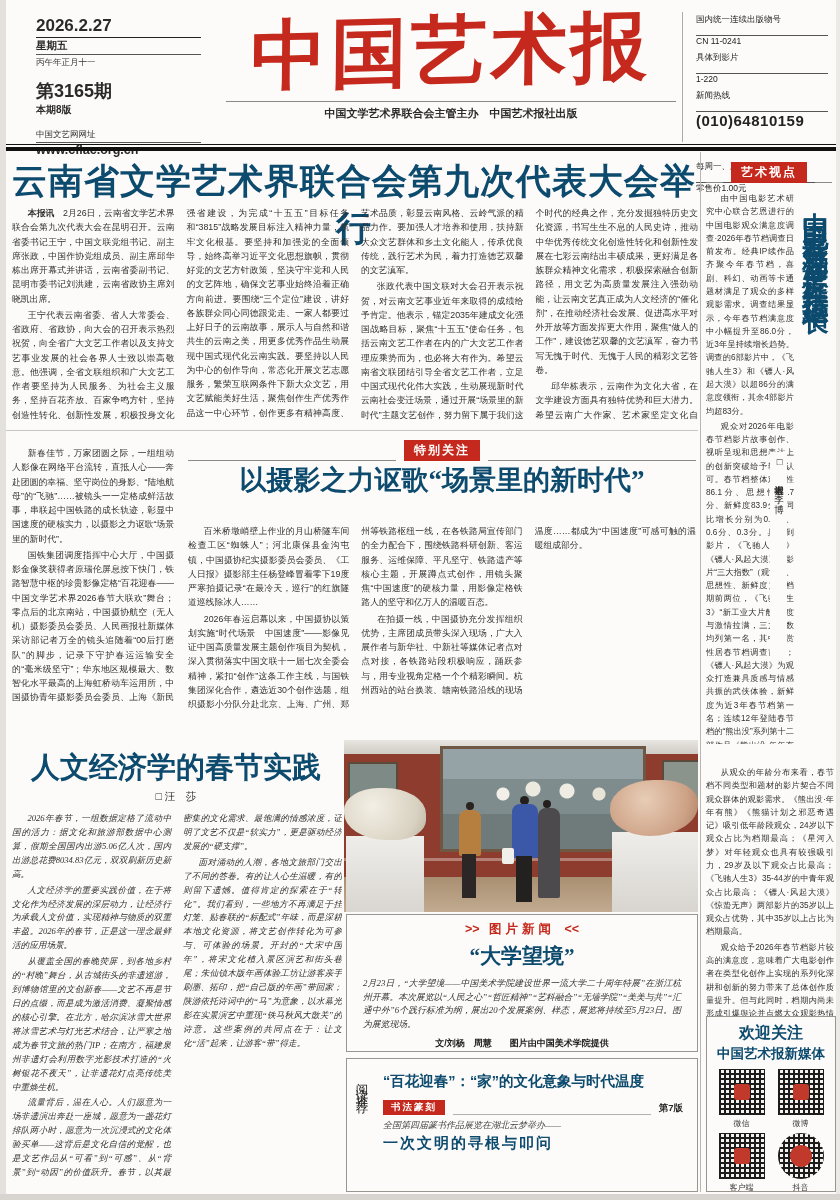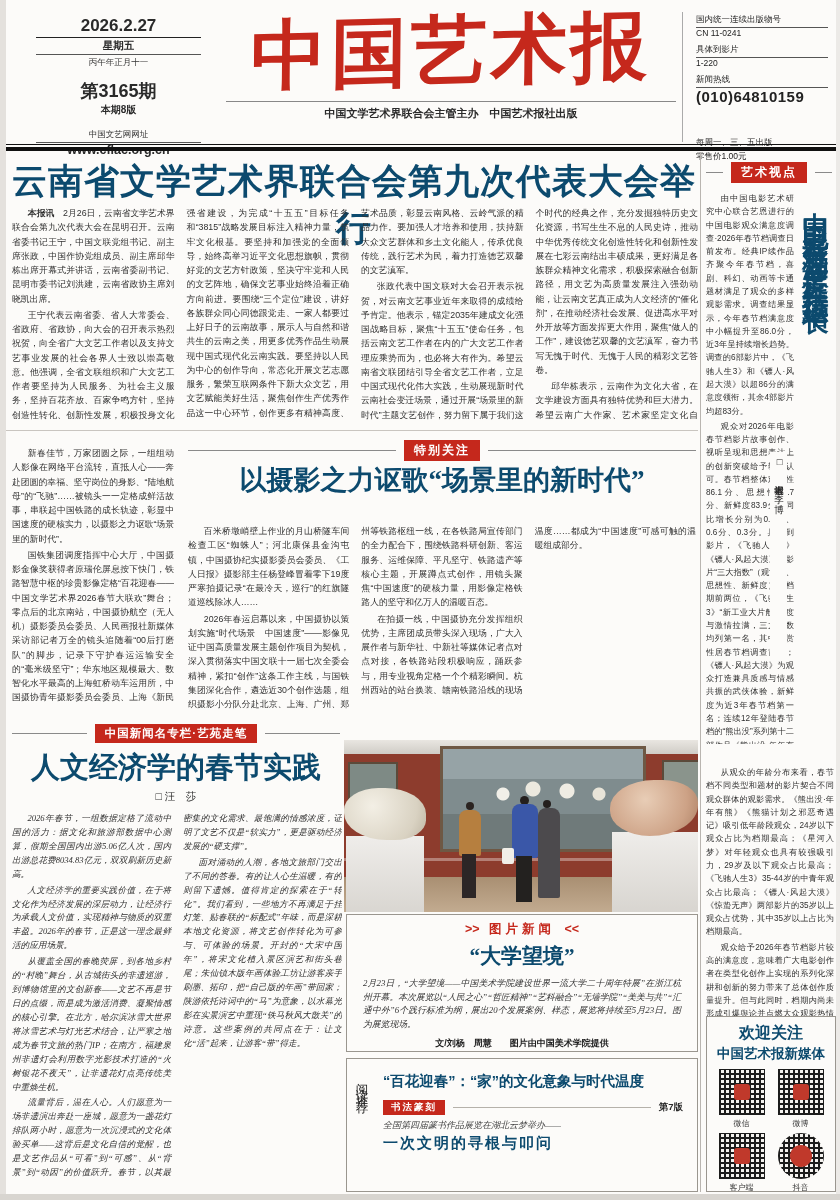--- a/index.html
+++ b/index.html
@@ -4,45 +4,45 @@
 <style>
   html,body{margin:0;padding:0;}
   body{width:840px;height:1200px;position:relative;background:#eceae7;
        font-family:"Liberation Sans",sans-serif;color:#2a2a2a;overflow:hidden;}
   .paper{position:absolute;left:6px;top:0;width:830px;height:1194px;background:#fcfbf9;}
   .abs{position:absolute;}
   .ser{font-family:"Liberation Serif","DejaVu Serif",serif;}
   .red{color:#c5281c;}
   .tag{background:#c5281c;color:#fff;font-weight:bold;display:inline-block;
        padding:2px 10px;font-size:12px;letter-spacing:2px;}
-  .rule-row{display:flex;align-items:center;gap:8px;}
+  .rule-row{display:flex;align-items:flex-end;gap:8px;}
   .rule-row .ln{flex:1;border-top:1px solid #8a8a8a;height:0;}
   .bodytxt{font-size:8.8px;line-height:1.62;text-align:justify;color:#303030;
            column-fill:auto;overflow:hidden;}
   .bodytxt p{margin:0 0 2px 0;text-indent:1.8em;}
   .kai{font-family:"Liberation Serif","DejaVu Serif",serif;font-style:italic;}
   .vert{writing-mode:vertical-rl;text-orientation:upright;}
   .hl{font-weight:bold;color:#0c4a6e;}
   .qr{width:46px;height:46px;position:relative;margin:0 auto;
       background:repeating-linear-gradient(0deg,#1c1c1c 0 2px,transparent 2px 5px),
                  repeating-linear-gradient(90deg,#1c1c1c 0 2px,#f4f2ef 2px 5px);}
   .qr::after{content:"";position:absolute;left:50%;top:50%;width:16px;height:16px;
       transform:translate(-50%,-50%);background:#c0392b;border-radius:3px;}
   .qr.round{border-radius:50%;}
   .qr.round::after{width:22px;height:22px;border-radius:50%;}
   .qrlabel{font-size:8px;text-align:center;margin-top:3px;color:#333;}
   .smallinfo{font-size:8.5px;color:#222;}
-  .smallinfo .lab{display:block;border-bottom:1px solid #555;padding-bottom:1px;margin-top:6px;}
+  .smallinfo .lab{display:block;border-bottom:1px solid #555;padding-bottom:9px;margin-top:6px;}
 </style>
 </head>
 <body>
 
 <div class="paper">
 
-  <div class="abs" style="left:30px;top:16px;width:165px;text-align:center;">
+  <div class="abs" style="left:30px;top:16px;width:165px;text-align:left;">
     <div style="font-size:17px;font-weight:bold;border-bottom:1.5px solid #222;padding-bottom:1px;">2026.2.27</div>
     <div style="font-size:10.5px;font-weight:bold;border-bottom:1px solid #555;padding:1px 0;">星期五</div>
     <div style="font-size:8.5px;padding-top:2px;color:#333;">丙午年正月十一</div>
     <div style="font-size:18px;font-weight:bold;margin-top:10px;">第3165期</div>
     <div style="font-size:10px;font-weight:bold;">本期8版</div>
     <div style="font-size:8.5px;margin-top:12px;border-bottom:1px solid #555;padding-bottom:1px;color:#333;">中国文艺网网址</div>
     <div style="font-size:12.5px;font-weight:bold;">www.cflac.org.cn</div>
   </div>
 
   <div class="abs ser" style="left:220px;top:4px;width:450px;text-align:center;">
@@ -110,25 +110,20 @@
     <span class="ln"></span>
   </div>
   <div class="abs ser hl" style="left:182px;top:462px;width:508px;text-align:center;font-size:27px;">以摄影之力讴歌“场景里的新时代”</div>
 
   <div class="abs bodytxt" style="left:182px;top:524px;width:508px;height:194px;columns:3;column-gap:12px;">
     <p>百米桥墩峭壁上作业的月山桥隧车间检查工区“蜘蛛人”；河北康保县金沟屯镇，中国摄协纪实摄影委员会委员、《工人日报》摄影部主任杨登峰冒着零下19度严寒拍摄记录“在最冷天，巡行”的红旗隧道巡线除冰人……</p>
     <p>2026年春运启幕以来，中国摄协以策划实施“时代场景　中国速度”——影像见证中国高质量发展主题创作项目为契机，深入贯彻落实中国文联十一届七次全委会精神，紧扣“创作”这条工作主线，与国铁集团深化合作，遴选近30个创作选题，组织摄影小分队分赴北京、上海、广州、郑州等铁路枢纽一线，在各铁路局宣传部门的全力配合下，围绕铁路科研创新、客运服务、运维保障、平凡坚守、铁路遗产等核心主题，开展蹲点式创作，用镜头聚焦“中国速度”的硬核力量，用影像定格铁路人的坚守和亿万人的温暖百态。</p>
     <p>在拍摄一线，中国摄协充分发挥组织优势，主席团成员带头深入现场，广大入展作者与新华社、中新社等媒体记者点对点对接，各铁路站段积极响应，踊跃参与，用专业视角定格一个个精彩瞬间。杭州西站的站台换装、赣南铁路沿线的现场温度……都成为“中国速度”可感可触的温暖组成部分。</p>
   </div>
 
-  <div class="abs rule-row" style="left:6px;top:724px;width:328px;">
-    <span class="ln"></span>
-    <span class="tag" style="letter-spacing:1px;font-size:11.5px;">中国新闻名专栏·艺苑走笔</span>
-    <span class="ln"></span>
-  </div>
   <div class="abs ser hl" style="left:6px;top:748px;width:328px;text-align:center;font-size:29px;">人文经济学的春节实践</div>
   <div class="abs" style="left:6px;top:790px;width:328px;text-align:center;font-size:10.5px;color:#333;">□ 汪　莎</div>
 
   <div class="abs bodytxt kai" style="left:6px;top:812px;width:330px;height:378px;columns:2;column-gap:12px;font-size:8.6px;">
     <p>2026年春节，一组数据定格了流动中国的活力：据文化和旅游部数据中心测算，假期全国国内出游5.06亿人次，国内出游总花费8034.83亿元，双双刷新历史新高。</p>
     <p>人文经济学的重要实践价值，在于将文化作为经济发展的深层动力，让经济行为承载人文价值，实现精神与物质的双重丰盈。2026年的春节，正是这一理念最鲜活的应用场景。</p>
     <p>从覆盖全国的春晚荧屏，到各地乡村的“村晚”舞台，从古城街头的非遗巡游，到博物馆里的文创新春——文艺不再是节日的点缀，而是成为激活消费、凝聚情感的核心引擎。在北方，哈尔滨冰雪大世界将冰雪艺术与灯光艺术结合，让严寒之地成为春节文旅的热门IP；在南方，福建泉州非遗灯会利用数字光影技术打造的“火树银花不夜天”，让非遗花灯点亮传统美中重焕生机。</p>
     <p>流量背后，温在人心。人们愿意为一场非遗演出奔赴一座城，愿意为一盏花灯排队两小时，愿意为一次沉浸式的文化体验买单——这背后是文化自信的觉醒，也是文艺作品从“可看”到“可感”、从“背景”到“动因”的价值跃升。春节，以其最密集的文化需求、最饱满的情感浓度，证明了文艺不仅是“软实力”，更是驱动经济发展的“硬支撑”。</p>
     <p>面对涌动的人潮，各地文旅部门交出了不同的答卷。有的让人心生温暖，有的则留下遗憾。值得肯定的探索在于“转化”。我们看到，一些地方不再满足于挂灯笼、贴春联的“标配式”年味，而是深耕本地文化资源，将文艺创作转化为可参与、可体验的场景。开封的“大宋中国年”，将宋文化植入景区演艺和街头巷尾；朱仙镇木版年画体验工坊让游客亲手刷墨、拓印，把“自己版的年画”带回家；陕游依托诗词中的“马”为意象，以水幕光影在实景演艺中重现“铁马秋风大散关”的诗意。这些案例的共同点在于：让文化“活”起来，让游客“带”得走。</p>
 

